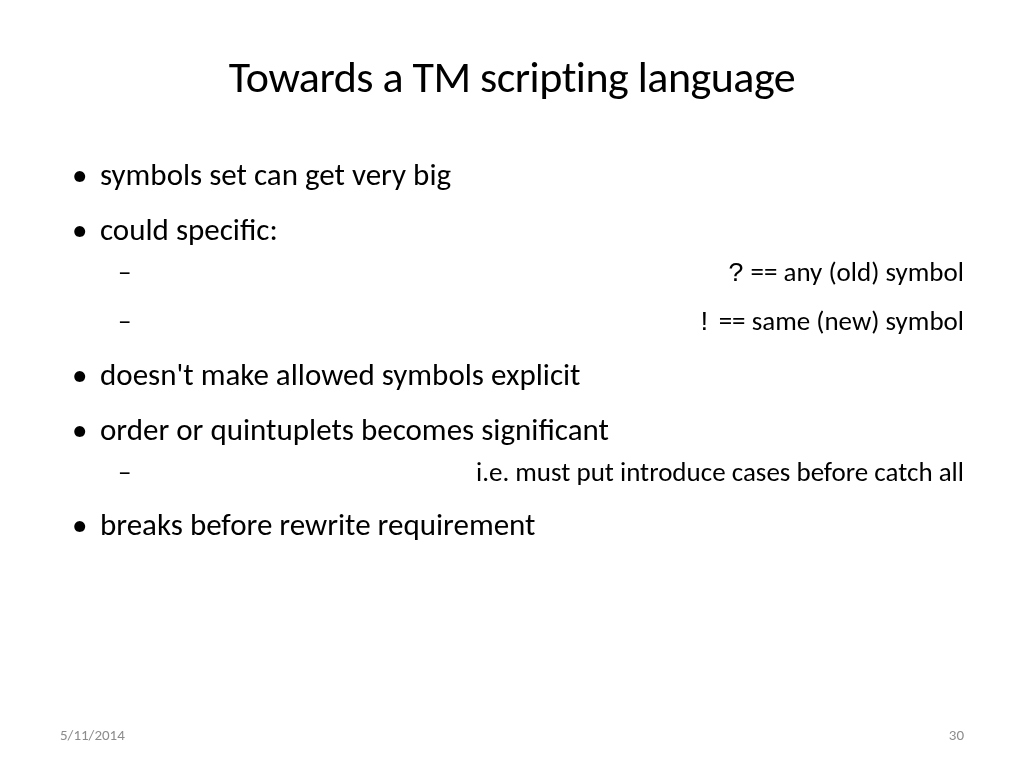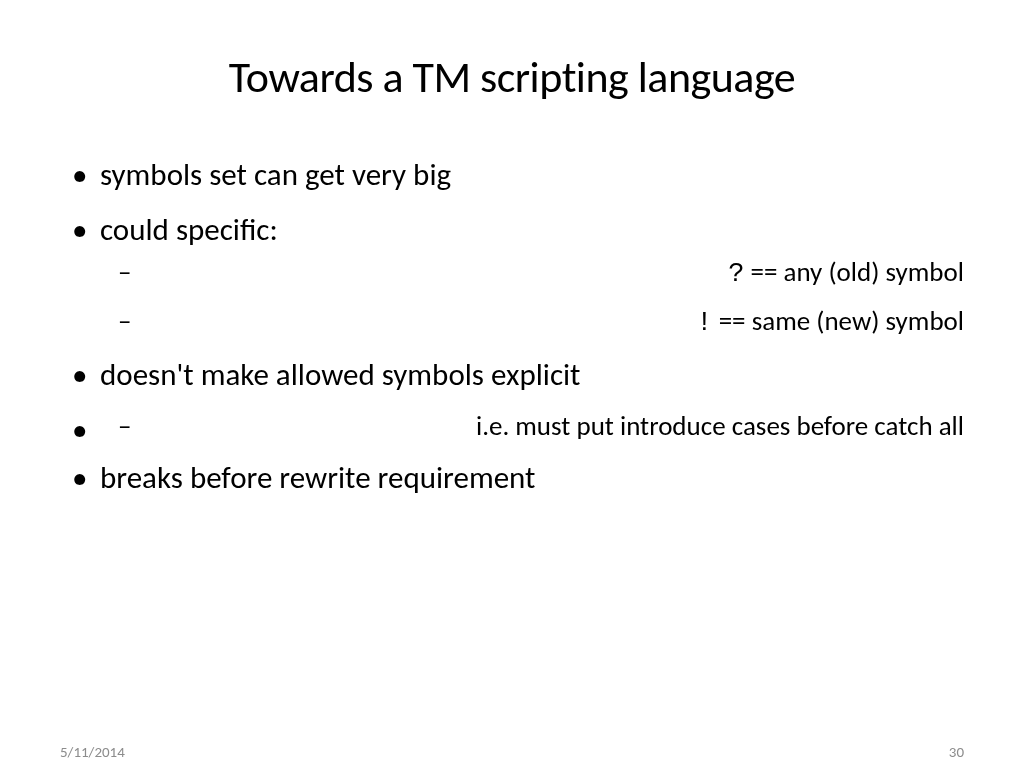--- a/index.html
+++ b/index.html
@@ -66,21 +66,21 @@
       content: "–";
       position: absolute;
       left: 18px;
       top: 0;
     }
     .mono {
       font-family: "Courier New", monospace;
     }
     .footer {
       position: absolute;
-      bottom: 7px;
+      bottom: 24px;
       left: 0;
       width: 100%;
       padding: 0 60px;
       display: flex;
       justify-content: space-between;
       align-items: center;
       font-size: 15px;
       color: #8c8c8c;
     }
     .footer-center {
@@ -107,20 +107,21 @@
           </li>
           <li>
             <span class="mono">!</span><span> == same (new) symbol</span>
           </li>
         </ul>
       </li>
       <li>
         <span>doesn't make allowed symbols explicit</span>
       </li>
       <li>
+        <span>order or quintuplets becomes significant</span>
         <ul class="level2">
           <li>
             <span>i.e. must put introduce cases before catch all</span>
           </li>
         </ul>
       </li>
       <li>
         <span>breaks before rewrite requirement</span>
       </li>
     </ul>

